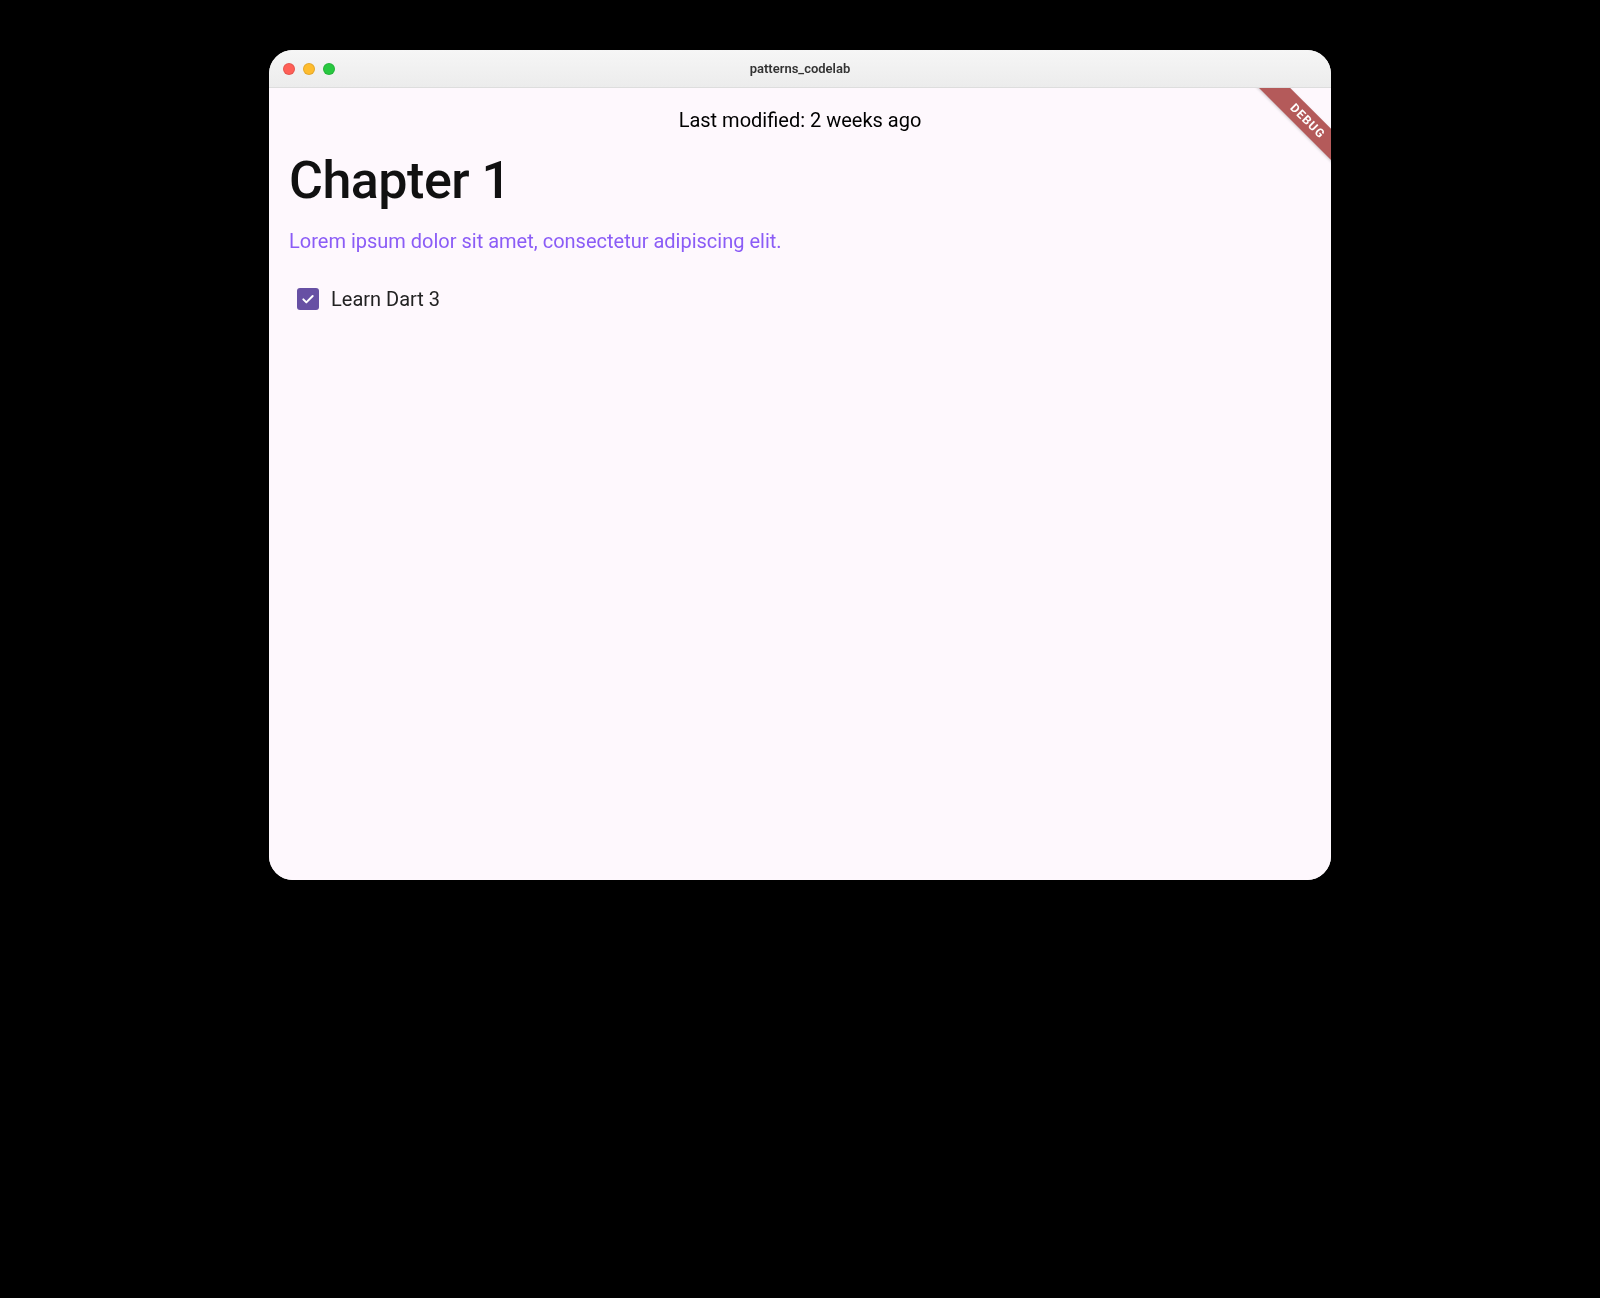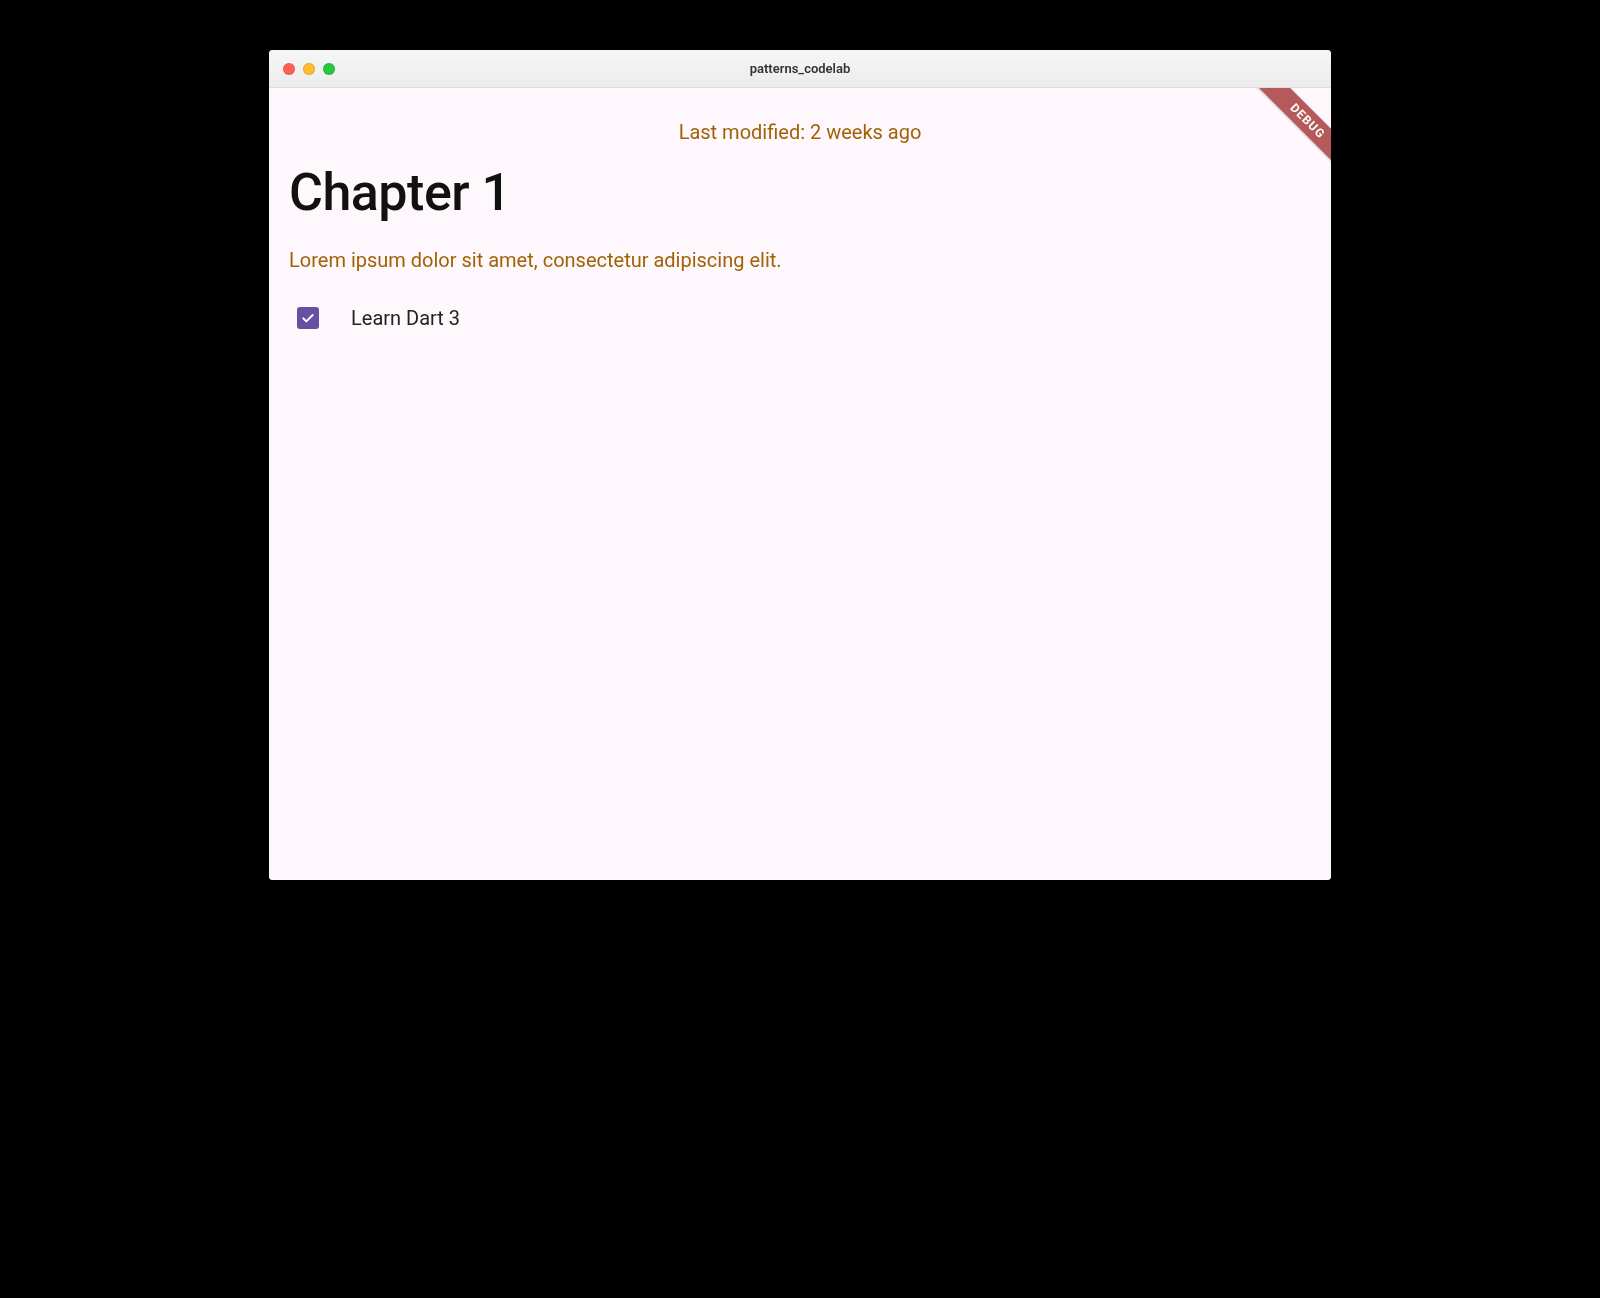--- a/index.html
+++ b/index.html
@@ -14,21 +14,21 @@
       font-family: -apple-system, BlinkMacSystemFont, "Segoe UI", Roboto, Helvetica, Arial, sans-serif;
       display: flex;
       align-items: flex-start;
       justify-content: center;
       padding-top: 50px;
     }
     .window {
       width: 1062px;
       height: 830px;
       background: #fff;
-      border-radius: 4px;
+      border-radius: 24px;
       overflow: hidden;
       box-shadow: 0 20px 60px rgba(0,0,0,0.5);
       position: relative;
       display: flex;
       flex-direction: column;
     }
     .titlebar {
       height: 38px;
       background: linear-gradient(to bottom, #f6f6f6, #ececec);
       border-bottom: 1px solid #ddd;
@@ -93,37 +93,37 @@
       padding-top: 14px;
       text-align: center;
     }
     .appbar-title {
       font-size: 28px;
       font-weight: 500;
       color: #1a1a1a;
     }
     .subtitle {
       text-align: center;
-      margin-top: 32px;
+      margin-top: 20px;
       font-size: 20px;
-      color: #a16207;
+      color: #000000;
     }
     .content {
       padding: 18px 36px 0 20px;
     }
     .h1 {
       font-size: 52px;
       font-weight: 500;
       color: #111;
       letter-spacing: -0.5px;
     }
     .para {
-      margin-top: 25px;
+      margin-top: 18px;
       font-size: 20px;
-      color: #a16207;
+      color: #8b5cf6;
     }
     .checkbox-row {
       display: flex;
       align-items: center;
       gap: 12px;
       margin-top: 34px;
       padding-left: 8px;
     }
     .checkbox {
       width: 22px;
@@ -136,21 +136,20 @@
       flex-shrink: 0;
       cursor: pointer;
     }
     .checkbox svg {
       width: 16px;
       height: 16px;
     }
     .checkbox-label {
       font-size: 20px;
       color: #222;
-      margin-left: 20px;
     }
   </style>
 </head>
 <body>
 
 <div class="window">
   <div class="titlebar">
     <div class="traffic-lights">
       <div class="traffic-light tl-close"></div>
       <div class="traffic-light tl-min"></div>

